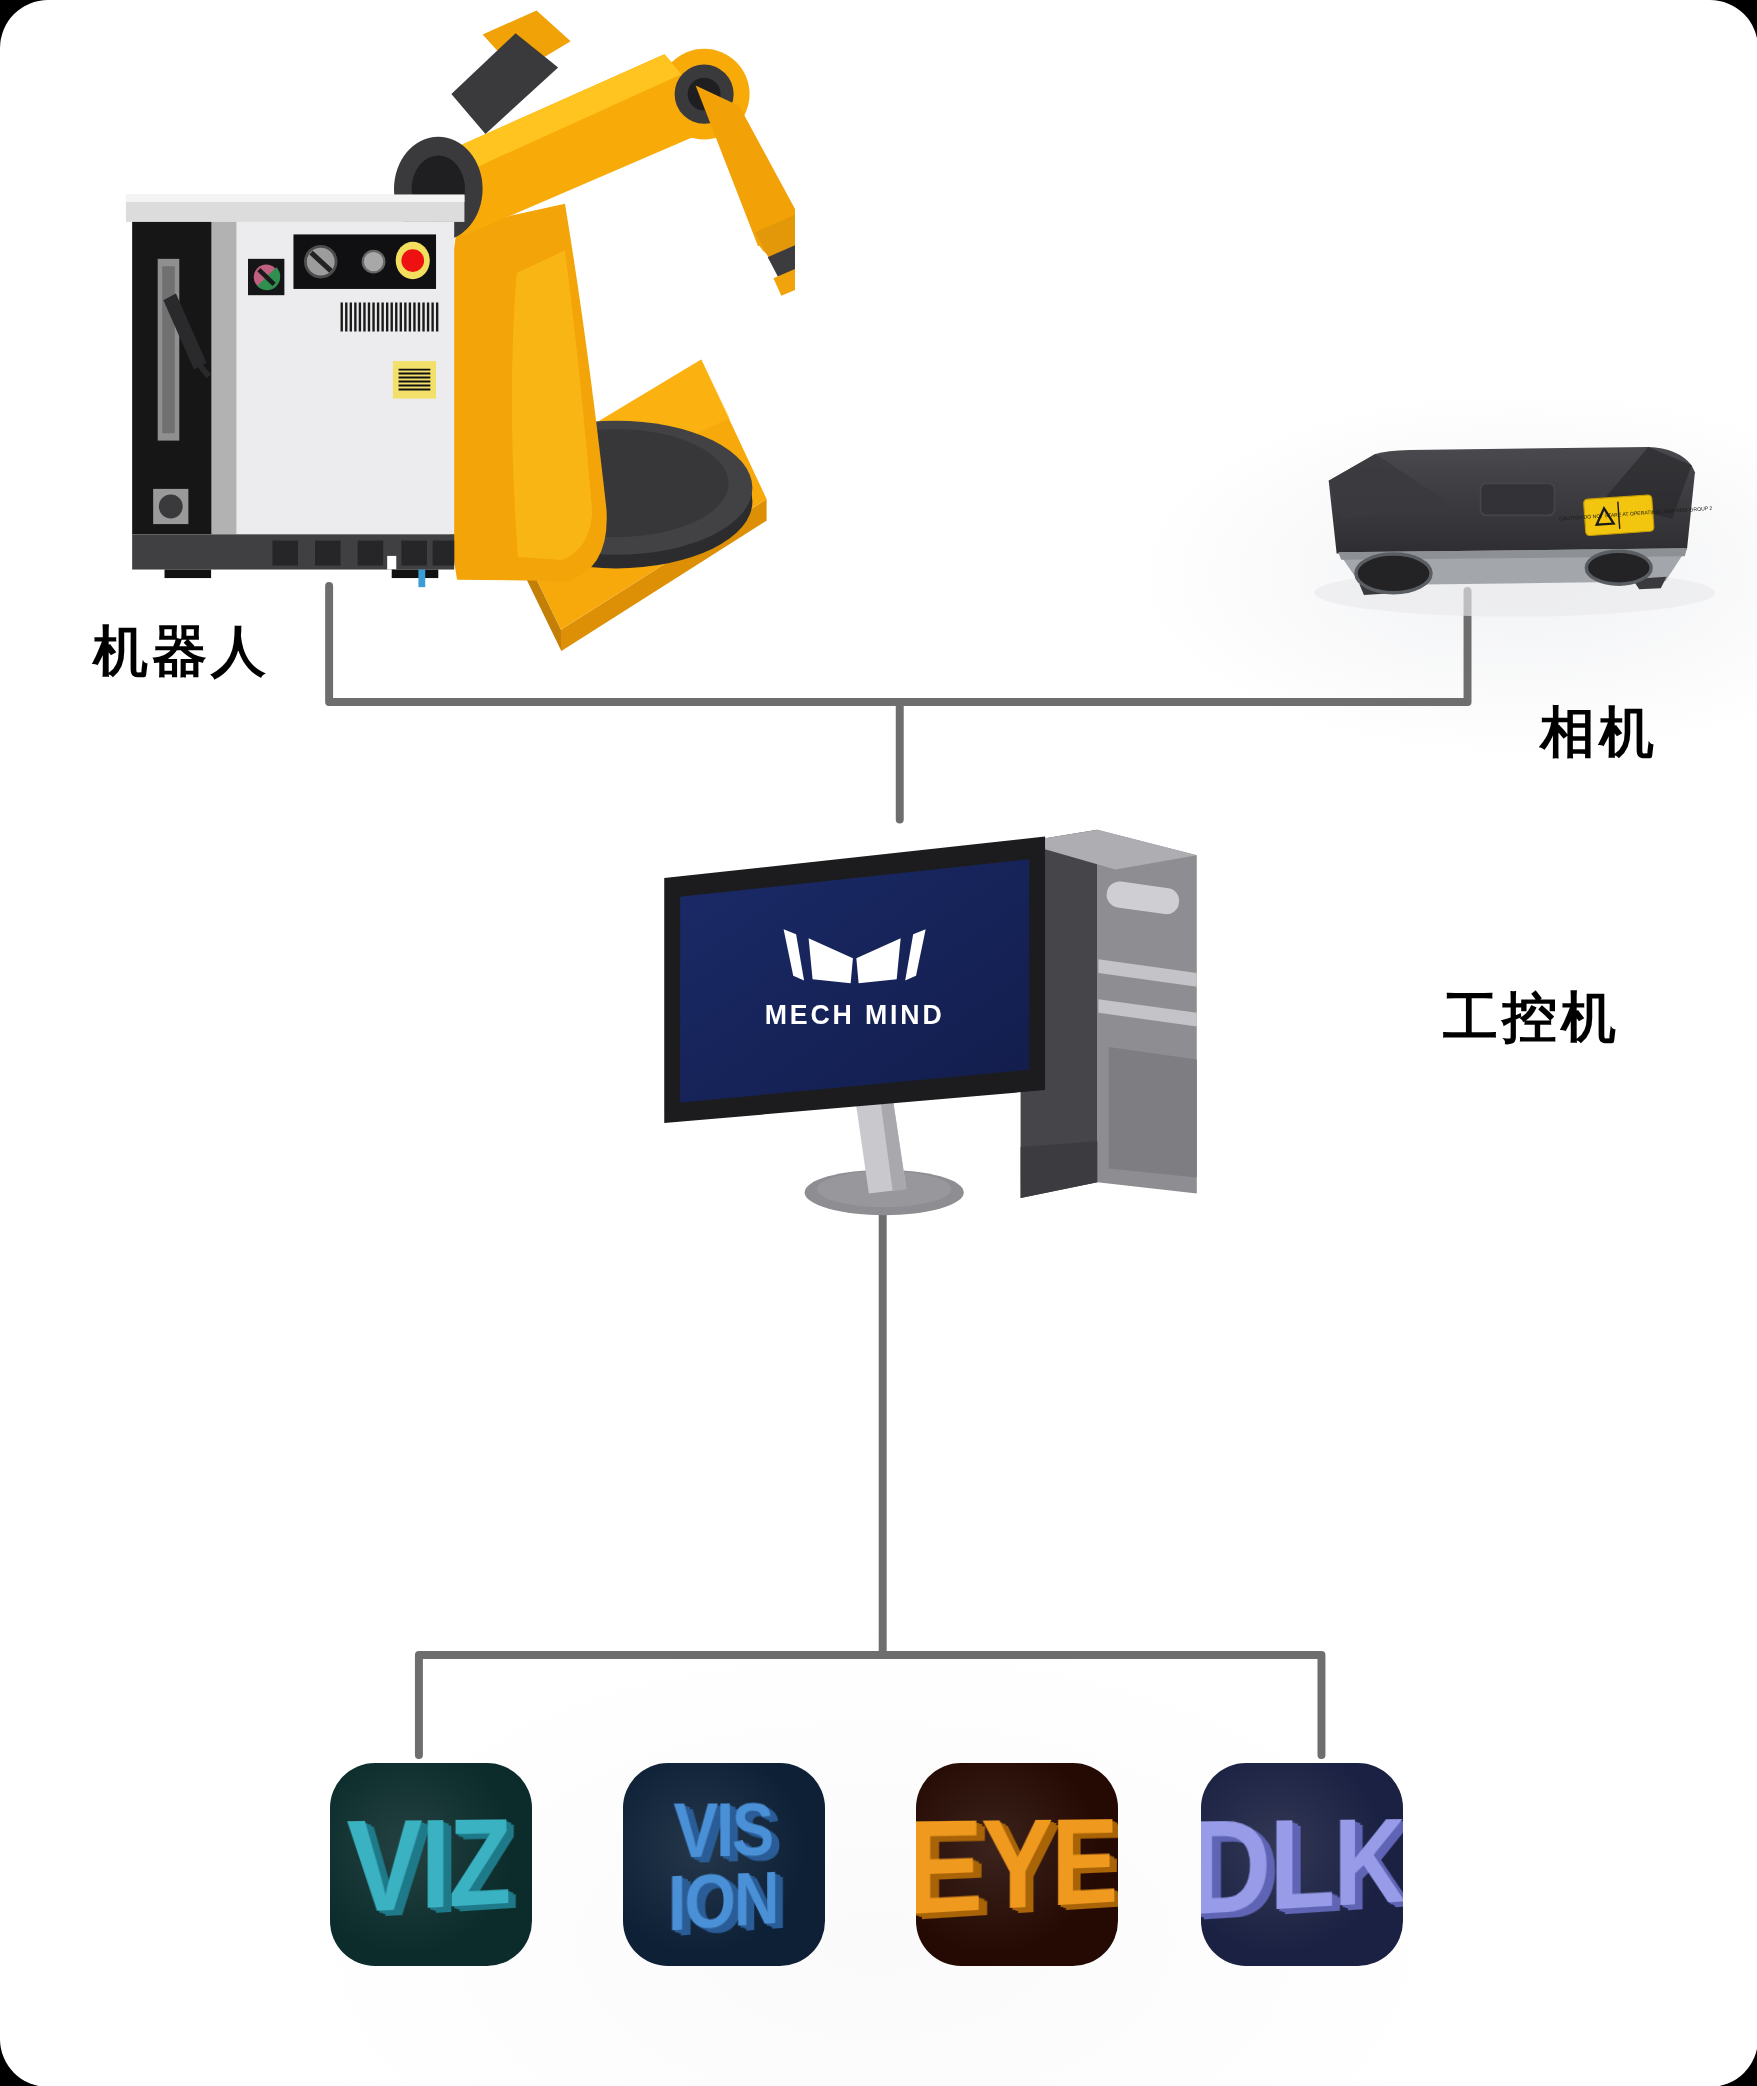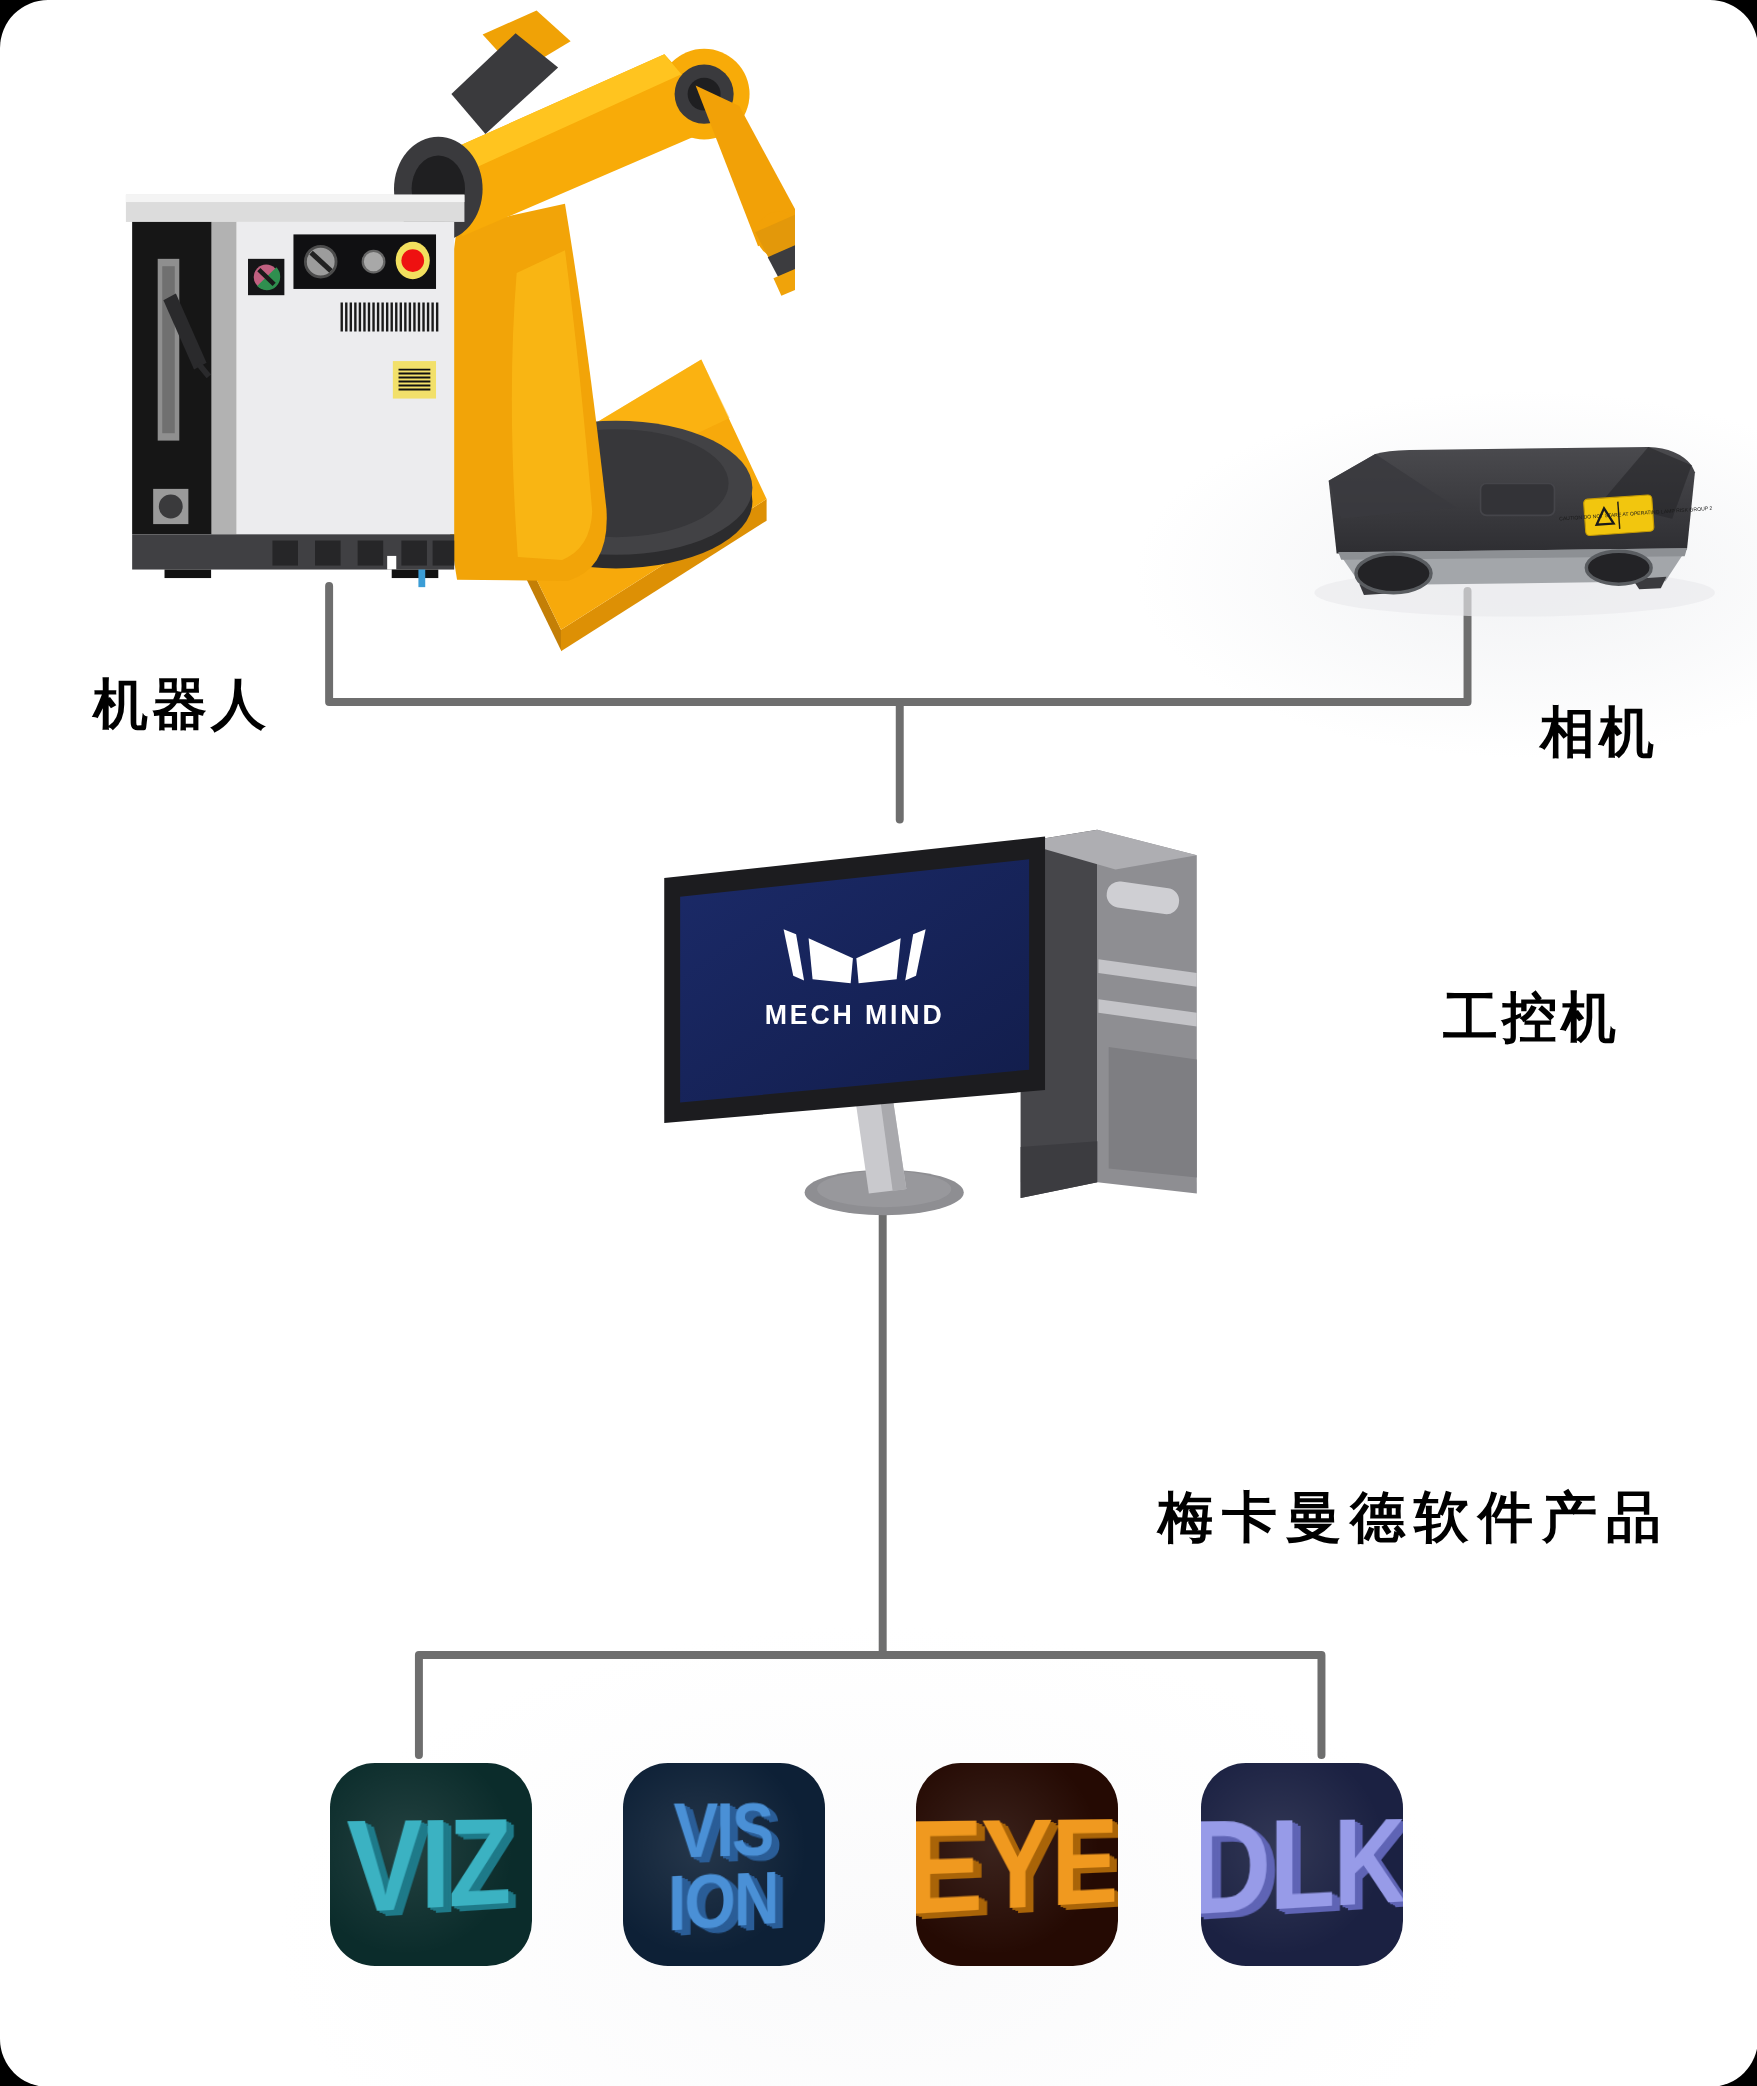--- a/index.html
+++ b/index.html
@@ -229,27 +229,26 @@
       <g fill="#ffffff">
         <polygon points="228,215 250,224 264,305 245,297"></polygon>
         <polygon points="272,231 350,266 346,310 279,303"></polygon>
         <polygon points="434,231 356,266 360,310 427,303"></polygon>
         <polygon points="478,215 456,224 442,305 461,297"></polygon>
         <text x="353" y="382" text-anchor="middle" font-size="47" font-weight="bold" letter-spacing="5" font-family="Liberation Sans, sans-serif">MECH MIND</text>
       </g>
     </g>
   </svg>
 
-  <div class="node-label" style="left:93px;top:668px">机器人</div>
+  <div class="node-label" style="left:93px;top:615px">机器人</div>
 
   <div class="node-label" style="left:1540px;top:696px">相机</div>
 
   <div class="node-label" style="left:1443px;top:981px">工控机</div>
 
-  <div class="node-label software-label" style="left:1158px;top:1481px">梅卡曼德软件产品</div>
 
   <div class="icon-tile" style="left: 330px; background: rgb(11, 44, 43);">
     <div class="icon-letters letters-1line" style="color: rgb(59, 178, 194); text-shadow: rgb(30, 122, 137) 2.8px 1.7px 0px, rgb(30, 122, 137) 5.7px 3.4px 0px, rgb(30, 122, 137) 8.5px 5.1px 0px;">VIZ</div>
   </div>
 
   <div class="icon-tile" style="left: 623px; background: rgb(13, 32, 54);">
     <div class="icon-letters letters-2line" style="color: rgb(74, 144, 214); text-shadow: rgb(42, 93, 151) 2.8px 1.7px 0px, rgb(42, 93, 151) 5.7px 3.4px 0px, rgb(42, 93, 151) 8.5px 5.1px 0px;">
       <div>VIS</div>
       <div>ION</div>
     </div>

